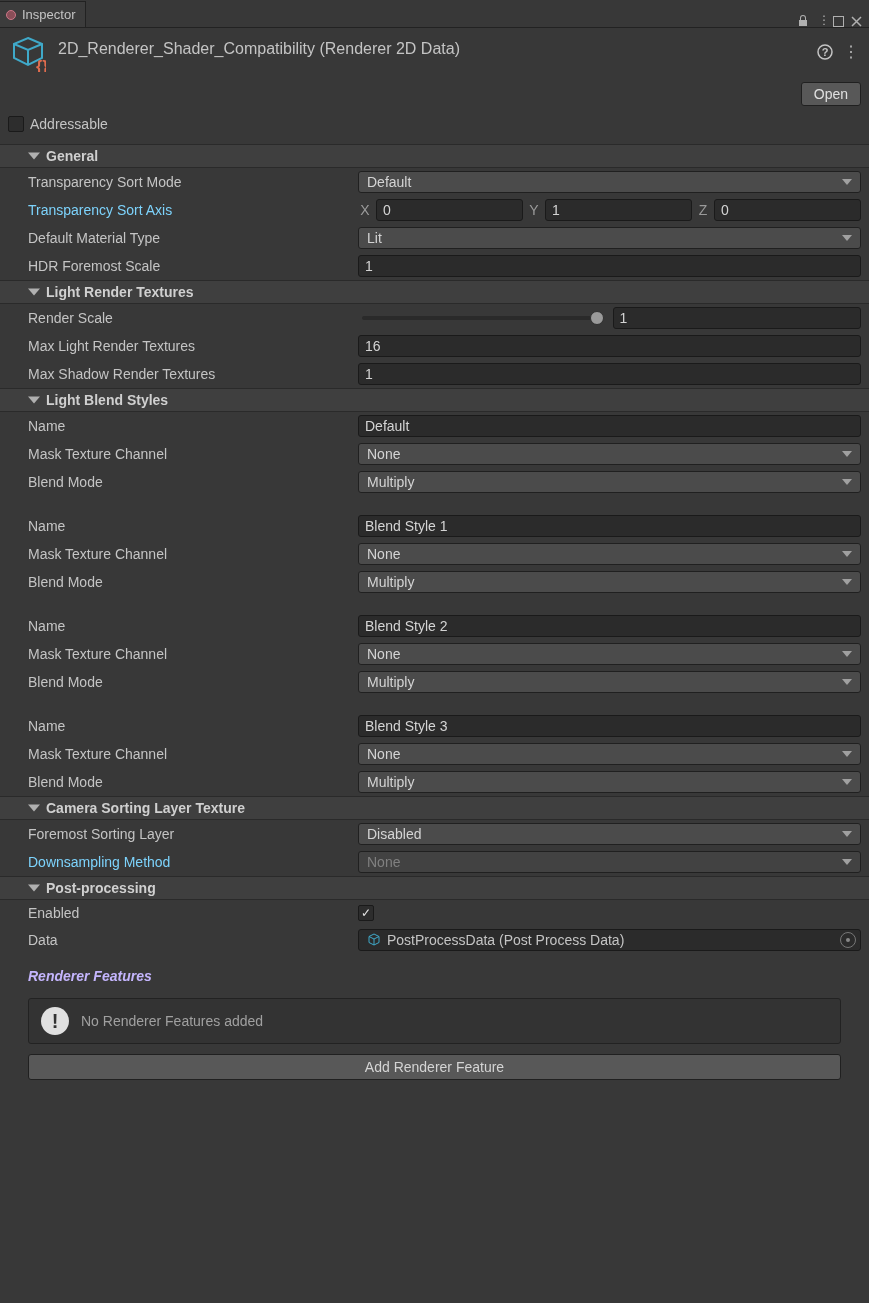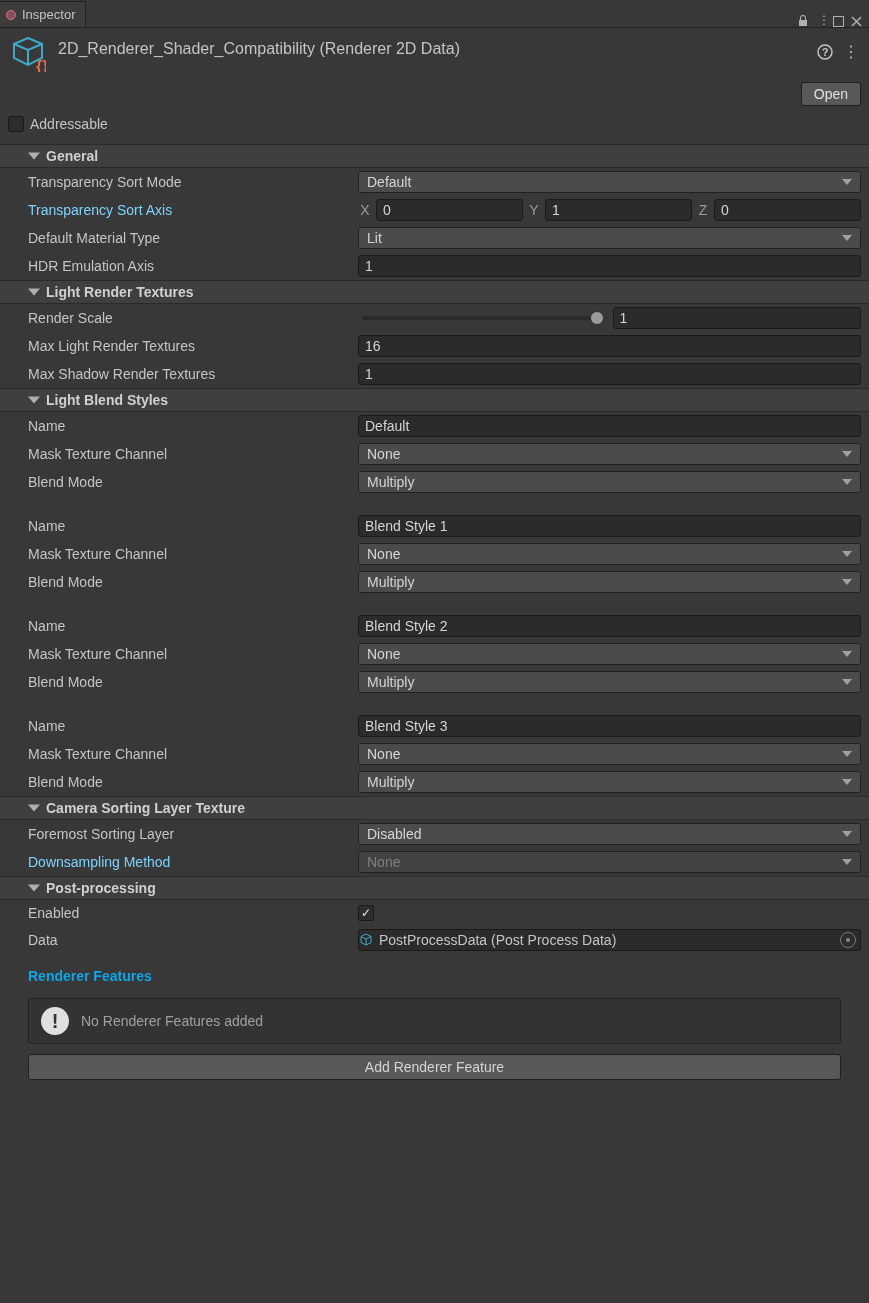--- a/index.html
+++ b/index.html
@@ -29,25 +29,25 @@
   .lbl { width:330px; flex-shrink:0; color:#C4C4C4; font-size:14px;}
   .ctrl-area { flex:1; display:flex; gap:4px; align-items:center;}
   .dropdown { flex:1; background:#4B4B4B; border:1px solid #202020; border-radius:3px; height:22px; display:flex; align-items:center; padding:0 8px; position:relative; color:#D4D4D4;}
   .dropdown::after { content:""; position:absolute; right:8px; top:50%; transform:translateY(-50%); width:0;height:0;border-left:5px solid transparent;border-right:5px solid transparent;border-top:6px solid #A0A0A0;}
   .textin { flex:1; background:#2B2B2B; border:1px solid #1A1A1A; border-radius:3px; height:22px; color:#D4D4D4; padding:0 6px; display:flex; align-items:center;}
   .axis-lbl { color:#9A9A9A; width:14px; text-align:center;}
   .slider { flex:1; display:flex; align-items:center; height:22px; padding:0 4px;}
   .slider .track { flex:1; height:4px; background:#2A2A2A; border-radius:2px; position:relative;}
   .slider .thumb { position:absolute; right:0; top:50%; transform:translate(50%,-50%); width:14px; height:14px; background:#9A9A9A; border-radius:50%; border:1px solid #303030;}
   .slider-val { width:70px; margin-left:8px;}
-  .objfield { flex:1; background:#2B2B2B; border:1px solid #1A1A1A; border-radius:3px; height:22px; display:flex; align-items:center; padding:0 0; gap:6px; position:relative;}
+  .objfield { flex:1; background:#2B2B2B; border:1px solid #1A1A1A; border-radius:3px; height:22px; display:flex; align-items:center; padding:0 8px; gap:6px; position:relative;}
   .objfield .cube { width:14px; height:14px; }
   .objfield .target { position:absolute; right:4px; width:16px; height:16px; border:1px solid #777; border-radius:50%;}
   .objfield .target::after { content:""; position:absolute; left:50%; top:50%; width:4px;height:4px; background:#888; border-radius:50%; transform:translate(-50%,-50%);}
-  .features-title { font-weight:bold; color:#0ea5e9; padding:14px 8px 10px 28px;}
+  .features-title { font-weight:bold; color:#c4b5fd; padding:14px 8px 10px 28px;font-style:italic;}
   .info-box { margin:4px 28px 10px 28px; background:#333333; border:1px solid #222; border-radius:3px; display:flex; align-items:center; gap:12px; padding:8px 12px; color:#A0A0A0;}
   .info-box .bang { width:28px; height:28px; background:#E0E0E0; border-radius:50%; display:flex; align-items:center; justify-content:center; color:#333; font-weight:bold; font-size:20px;}
   .add-btn { margin:4px 28px 16px 28px; background:#585858; border:1px solid #202020; border-radius:3px; height:26px; display:flex; align-items:center; justify-content:center; color:#D4D4D4;text-align:center;}
   .gap { height:16px;}
   svg { display:block; }
   .vmenu { font-size:16px; color:#B8B8B8;}
 </style>
 </head>
 <body>
 
@@ -137,21 +137,21 @@
   </div>
   <div class="row">
     <div class="lbl">Default Material Type</div>
     <div class="ctrl-area">
         <div class="dropdown">
           <span>Lit</span>
         </div>
       </div>
   </div>
   <div class="row">
-    <div class="lbl">HDR Emulation Axis</div>
+    <div class="lbl">HDR Foremost Scale</div>
     <div class="ctrl-area">
         <div class="textin">
           <span>1</span>
         </div>
       </div>
   </div>
 
   <div class="sect-h">
       <span>Light Render Textures</span>
     </div>

